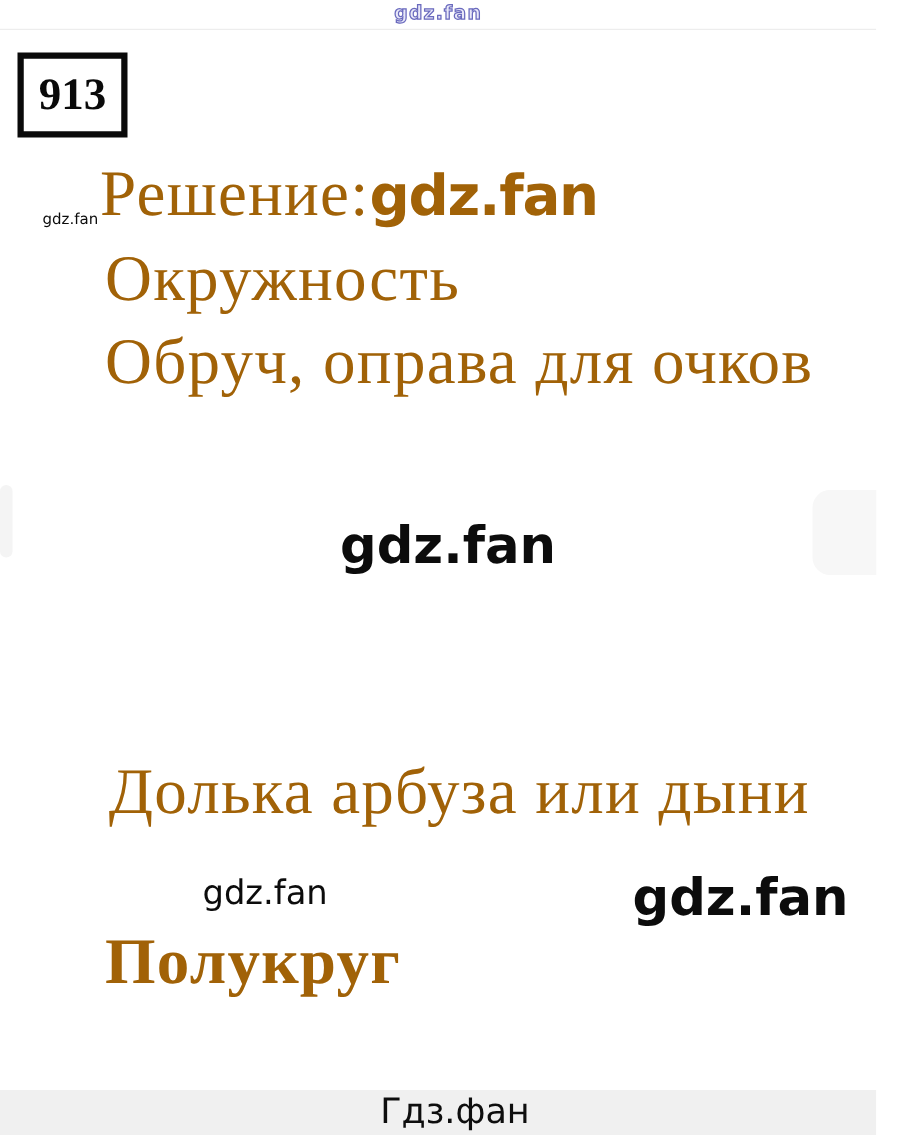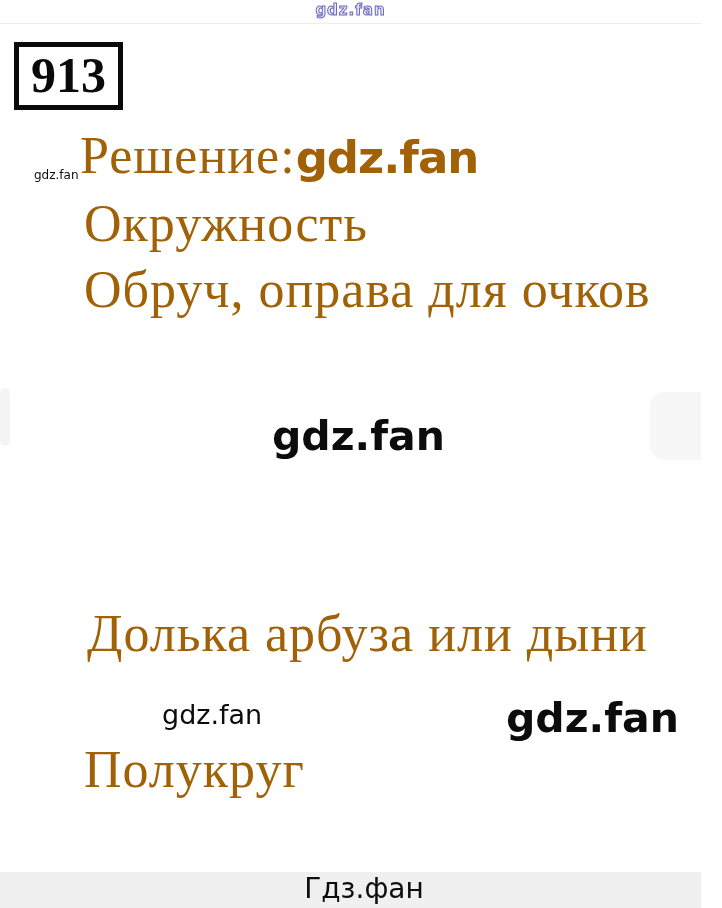--- a/index.html
+++ b/index.html
@@ -36,21 +36,21 @@
     background: #ededed;
   }
 
   
   .problem-box {
     position: absolute;
     left: 14px; top: 42px;
     border: 5px solid #0a0a0a;
     padding: 0 12px 2px 12px;
     font-family: "Liberation Serif", serif;
-    font-size: 50px;
+    font-size: 36px;
     font-weight: 700;
     line-height: 56px;
     color: #0a0a0a;
     background: #ffffff;
   }
 
   .serif-line {
     font-family: "Liberation Serif", serif;
     font-size: 52px;
     letter-spacing: 1px;
@@ -119,18 +119,18 @@
   <div class="blob-left abs"></div>
   <div class="blob-right abs"></div>
 
   <div class="abs wm-sans wm-middle">gdz.fan</div>
 
   <div class="abs serif-line" style="left:87px; top:606px;">Долька арбуза или дыни</div>
 
   <div class="abs wm-sans wm-bottom-left">gdz.fan</div>
   <div class="abs wm-sans wm-bottom-right">gdz.fan</div>
 
-  <div class="abs serif-line" style="left:84px; top:742px;">Полукруг</div>
+  <div class="abs serif-line" style="left:84px; top:742px;font-weight:bold;">Полукруг</div>
 
   <div class="footer-band"></div>
   <div class="abs footer-logo">Гдз.фан</div>
 
 </div>
 
 </body></html>

